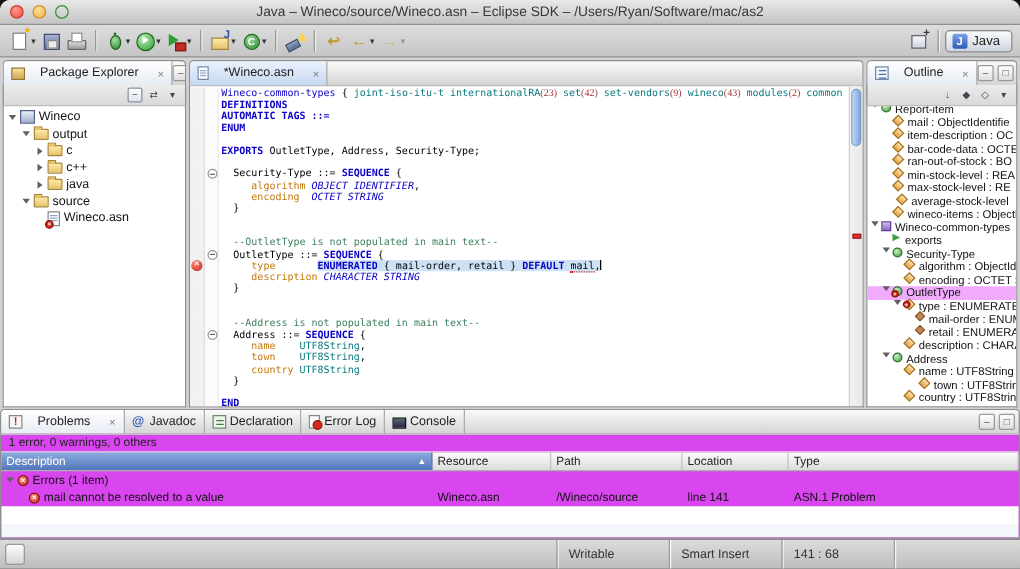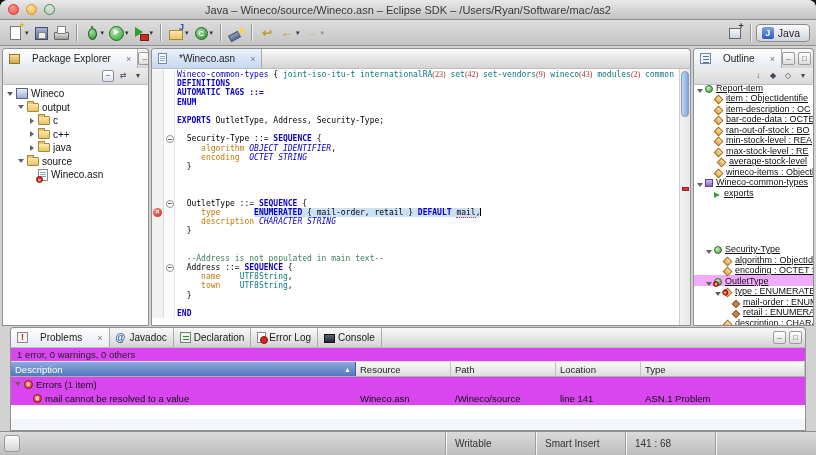--- a/index.html
+++ b/index.html
@@ -99,21 +99,21 @@
   .pi-folder{width:12px;height:9px;border:1px solid #a8873c;background:linear-gradient(#ffe9a8,#e7c468);border-radius:1px;position:relative;}
   .pi-folder::before{content:"";position:absolute;top:-3px;left:-1px;width:5px;height:2px;background:#e7c468;border:1px solid #a8873c;border-bottom:none;border-radius:1px 1px 0 0;}
   .pi-asn-file{width:10px;height:12px;border:1px solid #8a8a8a;background:#fff;}
   .pi-asn-file::before{content:"";position:absolute;left:1px;top:2px;width:6px;height:1px;background:#8aa6c8;box-shadow:0 2px 0 #8aa6c8,0 4px 0 #8aa6c8;}
   .errdot{position:absolute;left:-3px;bottom:-3px;width:7px;height:7px;border-radius:50%;background:#d2281e;border:1px solid #8e150b;color:#fff;font-size:5px;line-height:6px;text-align:center;font-weight:bold;}
   .errdot.small{width:6px;height:6px;font-size:4.5px;line-height:5px;left:-2px;bottom:-2px;}
   .tlabel{overflow:hidden;}
 
   
   .outline-scroll{margin-top:-3px;}
-  .orow{display:flex;align-items:flex-end;height:10.5px;font-size:9px;white-space:nowrap;color:#111;text-decoration:underline;}
+  .orow{display:flex;align-items:flex-start;height:10.5px;font-size:9px;white-space:nowrap;color:#111;}
   .orow.selected{background:#f0abfc;}
   .oicon{flex:0 0 auto;margin:0 3px 0 1px;position:relative;display:inline-block;}
   .oi-seq{width:8px;height:8px;border-radius:50%;background:radial-gradient(circle at 35% 30%,#c9f0c0,#3f9e3f);border:1px solid #2a6e2a;}
   .oi-mod{width:8px;height:8px;background:linear-gradient(#cfc0ea,#8a68c8);border:1px solid #5b3f96;}
   .oi-fld{width:7px;height:7px;transform:rotate(45deg);background:linear-gradient(#ffe2ae,#e8a33d);border:1px solid #a06a18;margin:0 4px 0 2px;}
   .oi-enm{width:6px;height:6px;transform:rotate(45deg);background:#c08858;border:1px solid #8a5a2e;margin:0 4px 0 2px;}
   .oi-exp{width:0;height:0;border-left:6px solid #3f9e3f;border-top:3px solid transparent;border-bottom:3px solid transparent;margin:0 4px 0 1px;}
 
   
   .ed-body{flex:1;display:flex;border:1px solid #8f8f8f;border-top:1px solid #bdbdbd;background:#fff;overflow:hidden;min-height:0;}
@@ -135,21 +135,21 @@
   .tk-c{color:#3f7f5f;}
   .tk-ksel{color:#0a00c8;font-weight:bold;background:#cde1f5;}
   .tk-sel{color:#000;background:#cde1f5;}
   .tk-esel{color:#000;background:#cde1f5;border-bottom:1px dotted #e03030;}
   .tk-caret{display:inline-block;width:1px;height:8px;background:#000;vertical-align:-1px;}
   .ovr{flex:0 0 11px;background:linear-gradient(90deg,#f2f2f2,#e7e7e7);border-left:1px solid #cfcfcf;position:relative;}
   .ov-thumb{position:absolute;left:1px;top:2px;width:8px;height:46px;border-radius:4px;background:linear-gradient(90deg,#c4d7f2,#7da6dd);border:1px solid #7d9cc8;}
   .ov-err{position:absolute;right:1px;top:118px;width:7px;height:4px;background:#d33;border:1px solid #922;}
 
   
-  .bottom{flex:0 0 104px;margin:0 10px;display:flex;flex-direction:column;min-height:0;}
+  .bottom{flex:0 0 104px;margin:0 0;display:flex;flex-direction:column;min-height:0;}
   .pcontent{flex:1;border:1px solid #8f8f8f;border-top:1px solid #bdbdbd;background:#d946ef;display:flex;flex-direction:column;overflow:hidden;}
   .psummary{height:14px;flex:0 0 14px;font-size:9.5px;padding:1px 6px 0;border-bottom:1px solid #ddd;color:#222;}
   .phead{height:15px;flex:0 0 15px;display:flex;background:linear-gradient(#fbfbfb,#dcdcdc);border-bottom:1px solid #aeaeae;font-size:9.5px;color:#222;}
   .ph{padding:0 4px;border-right:1px solid #c2c2c2;display:flex;align-items:center;justify-content:space-between;overflow:hidden;white-space:nowrap;}
   .ph.sorted{background:linear-gradient(#8cabde,#5277bb);color:#fff;border-right:1px solid #46629a;}
   .sortarrow{font-size:7px;margin-left:3px;}
   .w0{flex:0 0 345px;}.w1{flex:0 0 95px;}.w2{flex:0 0 105px;}.w3{flex:0 0 85px;}.w4{flex:1;}
   .prow{height:14px;flex:0 0 14px;display:flex;font-size:9.5px;align-items:center;color:#111;}
   .pcell{padding:0 4px;overflow:hidden;white-space:nowrap;display:flex;align-items:center;gap:3px;}
   .pcell.indent{padding-left:22px;}
@@ -385,20 +385,21 @@
               <span class="codetxt"></span>
             </div>
             <div class="cline">
               <span class="ann"></span>
               <span class="fold"></span>
               <span class="codetxt"></span>
             </div>
             <div class="cline">
               <span class="ann"></span>
               <span class="fold"></span>
+              <span class="codetxt"><span class="tk-c">  --OutletType is not populated in main text--</span></span>
             </div>
             <div class="cline">
               <span class="ann"></span>
               <span class="fold has"></span>
               <span class="codetxt"><span class="tk-p">  OutletType ::= </span><span class="tk-k">SEQUENCE</span><span class="tk-p"> {</span></span>
             </div>
             <div class="cline">
               <span class="ann err"></span>
               <span class="fold"></span>
               <span class="codetxt"><span class="tk-f">     type       </span><span class="tk-ksel">ENUMERATED</span><span class="tk-sel"> { mail-order, retail } </span><span class="tk-ksel">DEFAULT</span><span class="tk-sel"> </span><span class="tk-esel">mail</span><span class="tk-sel">,</span><span class="tk-caret"></span></span>
@@ -435,20 +436,25 @@
             </div>
             <div class="cline">
               <span class="ann"></span>
               <span class="fold"></span>
               <span class="codetxt"><span class="tk-f">     name    </span><span class="tk-s">UTF8String</span><span class="tk-p">,</span></span>
             </div>
             <div class="cline">
               <span class="ann"></span>
               <span class="fold"></span>
               <span class="codetxt"><span class="tk-f">     town    </span><span class="tk-s">UTF8String</span><span class="tk-p">,</span></span>
+            </div>
+            <div class="cline">
+              <span class="ann"></span>
+              <span class="fold"></span>
+              <span class="codetxt"><span class="tk-f">     country </span><span class="tk-s">UTF8String</span></span>
             </div>
             <div class="cline">
               <span class="ann"></span>
               <span class="fold"></span>
               <span class="codetxt"><span class="tk-p">  }</span></span>
             </div>
             <div class="cline">
               <span class="ann"></span>
               <span class="fold"></span>
               <span class="codetxt"></span>
@@ -488,21 +494,21 @@
             <div class="orow" style="padding-left: 2px;">
               <span class="arrowbox s">
                 <span class="tri-open"></span>
               </span>
               <span class="oicon oi-seq"></span>
               <span class="tlabel">Report-item</span>
             </div>
             <div class="orow" style="padding-left: 11px;">
               <span class="arrowbox s"></span>
               <span class="oicon oi-fld"></span>
-              <span class="tlabel">item : ObjectIdentifie</span>
+              <span class="tlabel">mail : ObjectIdentifie</span>
             </div>
             <div class="orow" style="padding-left: 11px;">
               <span class="arrowbox s"></span>
               <span class="oicon oi-fld"></span>
               <span class="tlabel">item-description : OC</span>
             </div>
             <div class="orow" style="padding-left: 11px;">
               <span class="arrowbox s"></span>
               <span class="oicon oi-fld"></span>
               <span class="tlabel">bar-code-data : OCTE</span>
@@ -537,21 +543,21 @@
                 <span class="tri-open"></span>
               </span>
               <span class="oicon oi-mod"></span>
               <span class="tlabel">Wineco-common-types</span>
             </div>
             <div class="orow" style="padding-left: 11px;">
               <span class="arrowbox s"></span>
               <span class="oicon oi-exp"></span>
               <span class="tlabel">exports</span>
             </div>
-            <div class="orow" style="padding-left: 11px; margin-top: 46px;">
+            <div class="orow" style="padding-left: 11px;">
               <span class="arrowbox s">
                 <span class="tri-open"></span>
               </span>
               <span class="oicon oi-seq"></span>
               <span class="tlabel">Security-Type</span>
             </div>
             <div class="orow" style="padding-left: 20px;">
               <span class="arrowbox s"></span>
               <span class="oicon oi-fld"></span>
               <span class="tlabel">algorithm : ObjectIde</span>

